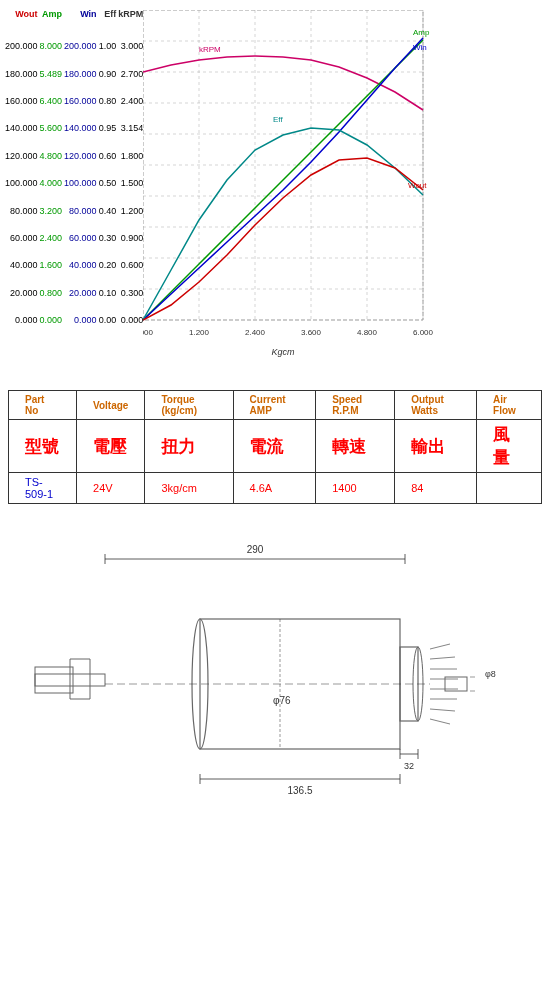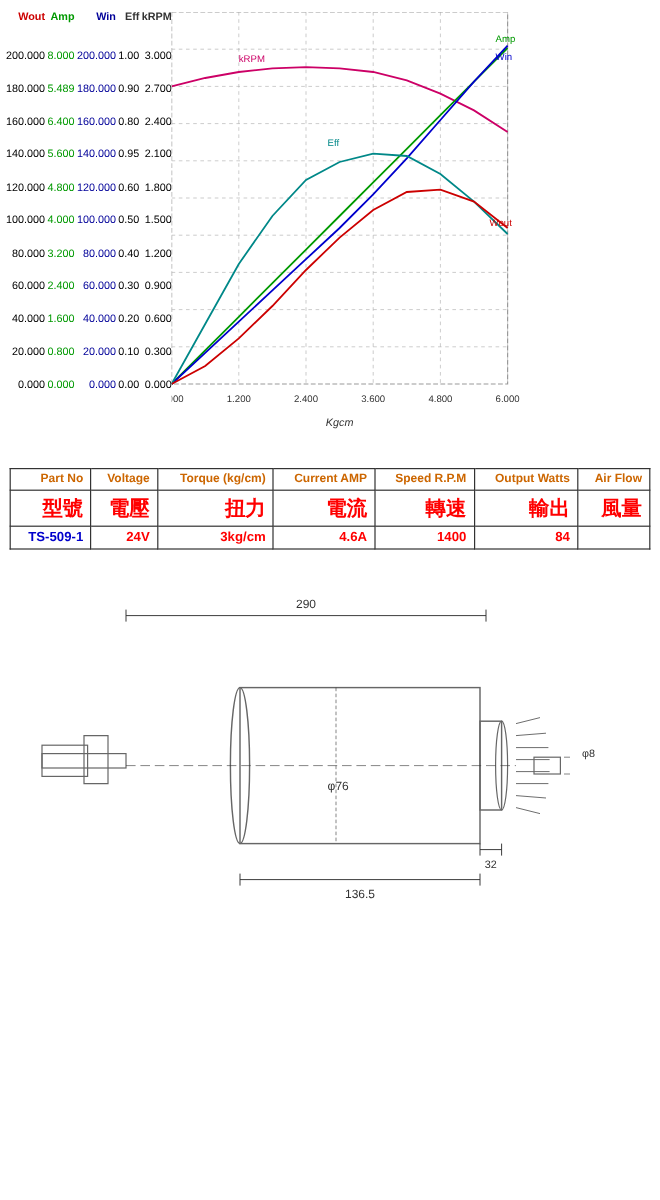--- a/index.html
+++ b/index.html
@@ -70,43 +70,43 @@
     }
 
     .data-table {
       width: 100%;
       border-collapse: collapse;
       border: 1px solid #333;
     }
 
     .data-table th, .data-table td {
       border: 1px solid #333;
-      text-align: right;
-      padding: 3px 6px;
+      text-align: left;
+      padding: 3px 16px;
       margin-left: 10px;
     }
 
     .data-table thead tr:first-child th {
       color: #cc6600;
       font-size: 10px;
       font-weight: bold;
       background: #fff;
     }
 
     .data-table thead tr:nth-child(2) th {
       color: #ff0000;
       font-size: 17px;
       font-weight: bold;
       background: #fff;
     }
 
     .data-table tbody tr td {
       color: #ff0000;
       font-size: 11px;
-      font-weight: bold;
+      font-weight: normal;
     }
 
     .data-table tbody tr td:first-child {
       color: #0000cc;
     }
 
     
     .diagram-section {
       padding: 20px 10px 10px 10px;
       position: relative;
@@ -179,21 +179,21 @@
         <span>0.30</span>
         <span>0.20</span>
         <span>0.10</span>
         <span>0.00</span>
       </div>
       <div class="y-col krpm">
         <span class="y-header" style="color:#333;">kRPM</span>
         <span>3.000</span>
         <span>2.700</span>
         <span>2.400</span>
-        <span>2.100</span>
+        <span>3.154</span>
         <span>1.800</span>
         <span>1.500</span>
         <span>1.200</span>
         <span>0.900</span>
         <span>0.600</span>
         <span>0.300</span>
         <span>0.000</span>
       </div>
     </div>
 

